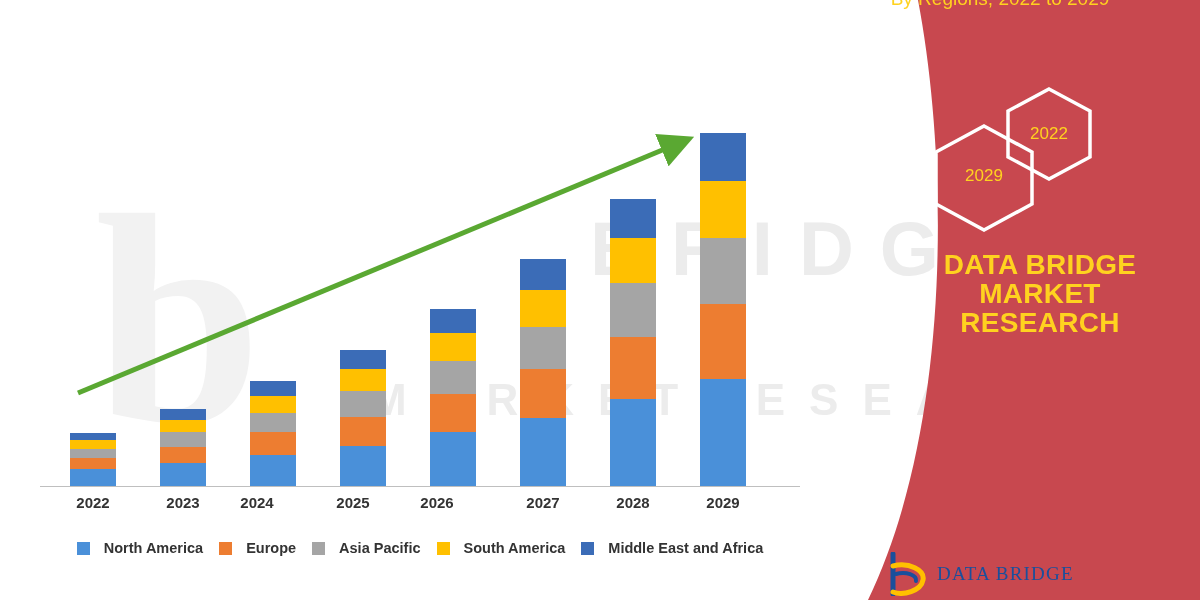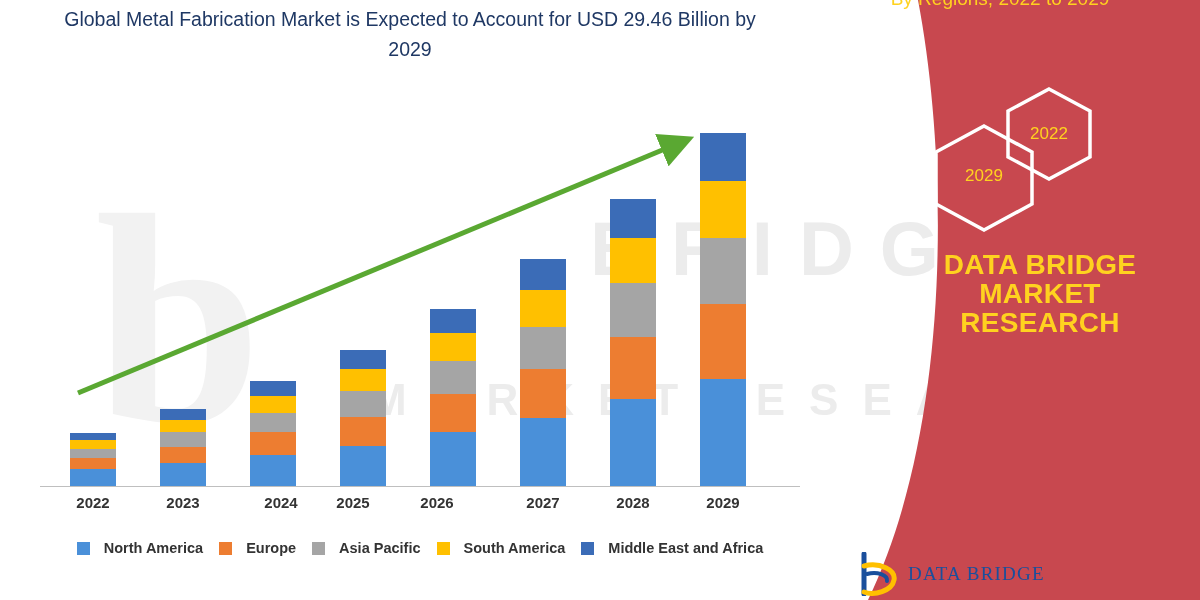--- a/index.html
+++ b/index.html
@@ -24,21 +24,21 @@
   .hexwrap{position:absolute;z-index:4;}
   #hex-2029{left:930px;top:122px;}
   #hex-2022{left:1003px;top:86px;}
   .hex-label{position:absolute;width:100%;text-align:center;color:#ffd21f;font-size:17px;}
   #hex-2029 .hex-label{top:44px;}
   #hex-2022 .hex-label{top:38px;}
 
   #brand{position:absolute;left:880px;top:250px;width:320px;text-align:center;color:#ffd21f;font-size:28px;font-weight:bold;line-height:29px;z-index:4;letter-spacing:.3px;}
 
   
-  #logo{position:absolute;left:858px;top:552px;z-index:6;display:flex;align-items:center;gap:8px;}
+  #logo{position:absolute;left:887px;top:552px;z-index:6;display:flex;align-items:center;gap:8px;}
   #logo-mark{position:relative;width:42px;height:44px;}
   #logo-text{color:#1a4f9c;font-size:19px;font-family:"Liberation Serif",serif;letter-spacing:1.2px;white-space:nowrap;}
 
   
   #chart-title{position:absolute;left:60px;top:4px;width:700px;text-align:center;color:#1f3864;font-size:19.5px;line-height:30px;}
 
   
   #chart{position:absolute;left:0;top:0;width:830px;height:600px;}
   #axis-line{position:absolute;left:40px;top:486px;width:760px;height:1px;background:#bfbfbf;}
 
@@ -58,21 +58,20 @@
 <body>
 
 <div id="watermark">
   <div id="wm-b">b</div>
   <div class="wm-text" id="wm-bridge">BRIDGE</div>
   <div class="wm-text" id="wm-market">MARKET</div>
   <div class="wm-text" id="wm-research">RESEARCH</div>
 </div>
 
 <div id="chart">
-  <div id="chart-title">Global Metal Fabrication Market is Expected to Account for USD 29.46 Billion by 2029</div>
   <div id="axis-line"></div>
   <div id="bars">
       <div class="bar-group" style="left: 70px;">
         <div class="seg" style="height: 7.24633px; background: rgb(59, 108, 183);"></div>
         <div class="seg" style="height: 8.28152px; background: rgb(255, 192, 0);"></div>
         <div class="seg" style="height: 9.31672px; background: rgb(165, 165, 165);"></div>
         <div class="seg" style="height: 11.3871px; background: rgb(237, 125, 49);"></div>
         <div class="seg" style="height: 16.563px; background: rgb(74, 144, 217);"></div>
       </div>
       <div class="bar-group" style="left: 160px;">
@@ -150,21 +149,21 @@
         <span class="leg-swatch" style="background: rgb(255, 192, 0);"></span>
         <span class="leg-label">South America</span>
       </div>
       <div class="leg-item">
         <span class="leg-swatch" style="background: rgb(59, 108, 183);"></span>
         <span class="leg-label">Middle East and Africa</span>
       </div>
     </div>
 <div class="xlab" style="left: 48px;">2022</div>
     <div class="xlab" style="left: 138px;">2023</div>
-    <div class="xlab" style="left: 236px;">2024</div>
+    <div class="xlab" style="left: 212px;">2024</div>
     <div class="xlab" style="left: 308px;">2025</div>
     <div class="xlab" style="left: 392px;">2026</div>
     <div class="xlab" style="left: 498px;">2027</div>
     <div class="xlab" style="left: 588px;">2028</div>
     <div class="xlab" style="left: 678px;">2029</div>
   </div>
 
 <div id="red-panel">
   <svg id="red-shape" viewBox="0 0 400 600" preserveAspectRatio="none">
     <path d="M118,0 L400,0 L400,600 L68,600 C150,430 150,170 118,0 Z" fill="#c8484f"></path>

